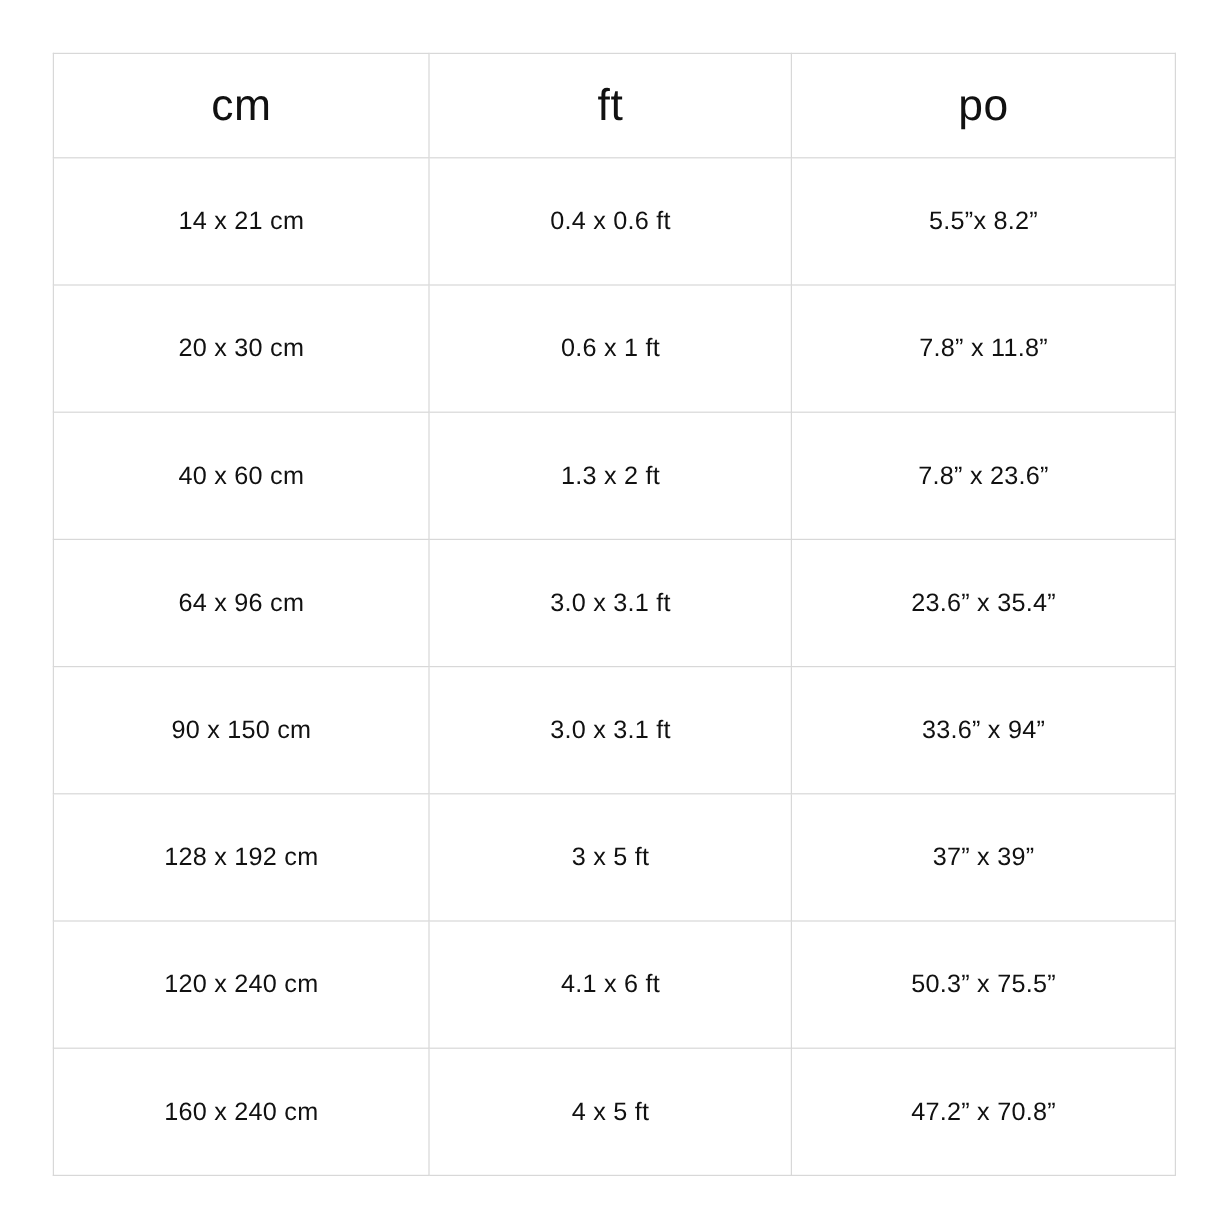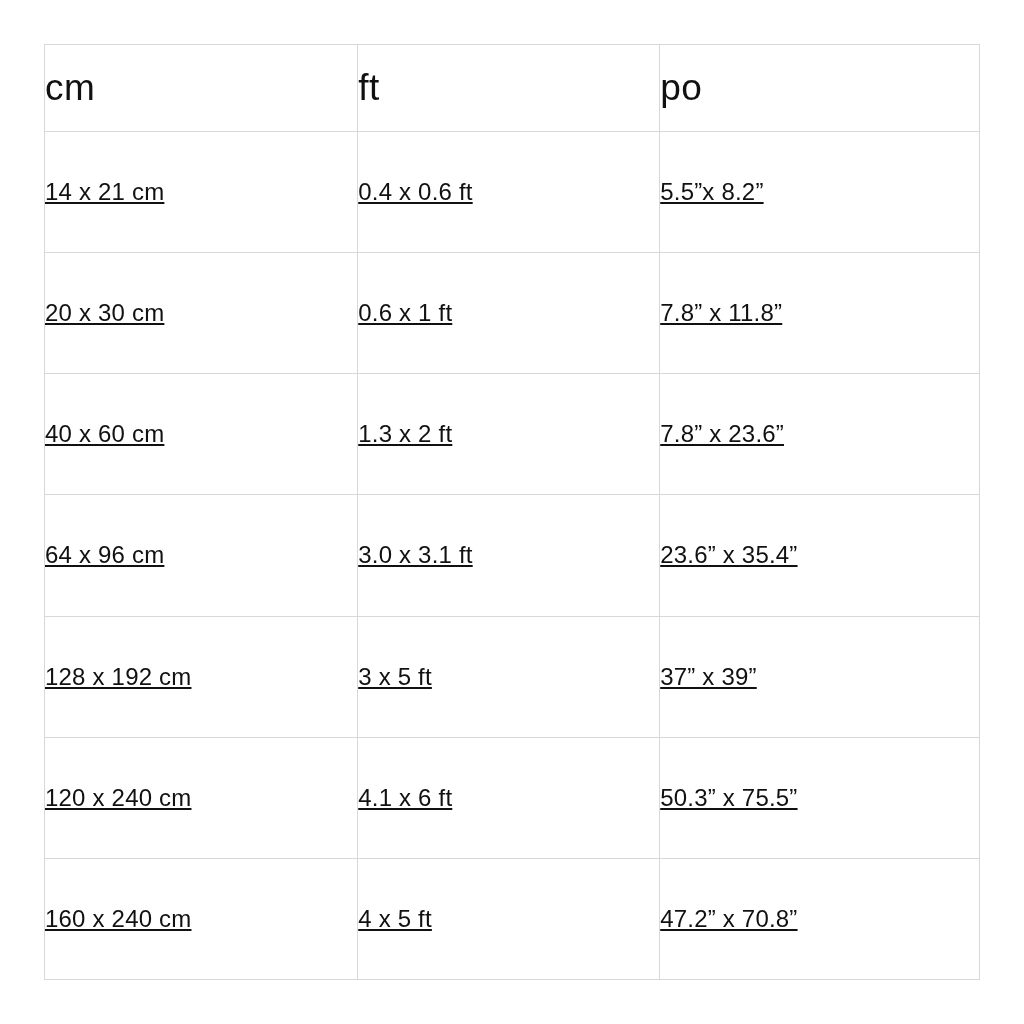--- a/index.html
+++ b/index.html
@@ -31,39 +31,38 @@
   table.size-table {
     width: 100%;
     height: 100%;
     border-collapse: collapse;
     table-layout: fixed;
   }
 
   table.size-table th,
   table.size-table td {
     border: 1px solid #d8d8d8;
-    text-align: left;
+    text-align: center;
     vertical-align: middle;
     padding: 0;
     font-weight: 400;
     color: #111111;
     white-space: nowrap;
   }
 
   table.size-table thead th {
     font-size: 37px;
     height: 86px;
     letter-spacing: 0.5px;
   }
 
   table.size-table tbody td {
-    font-size: 24px;
+    font-size: 21px;
     height: 85px;
     letter-spacing: 0.2px;
-    text-decoration: underline;
   }
 
   
   col.c-cm { width: 33.5%; }
   col.c-ft { width: 32.3%; }
   col.c-po { width: 34.2%; }
 
   
   table.size-table tr:first-child th { border-top-color: #d8d8d8; }
   table.size-table tr td:first-child,
@@ -104,20 +103,25 @@
           <td>40 x 60 cm</td>
           <td>1.3 x 2 ft</td>
           <td>7.8” x 23.6”</td>
         </tr>
         <tr>
           <td>64 x 96 cm</td>
           <td>3.0 x 3.1 ft</td>
           <td>23.6” x 35.4”</td>
         </tr>
         <tr>
+          <td>90 x 150 cm</td>
+          <td>3.0 x 3.1 ft</td>
+          <td>33.6” x 94”</td>
+        </tr>
+        <tr>
           <td>128 x 192 cm</td>
           <td>3 x 5 ft</td>
           <td>37” x 39”</td>
         </tr>
         <tr>
           <td>120 x 240 cm</td>
           <td>4.1 x 6 ft</td>
           <td>50.3” x 75.5”</td>
         </tr>
         <tr>

